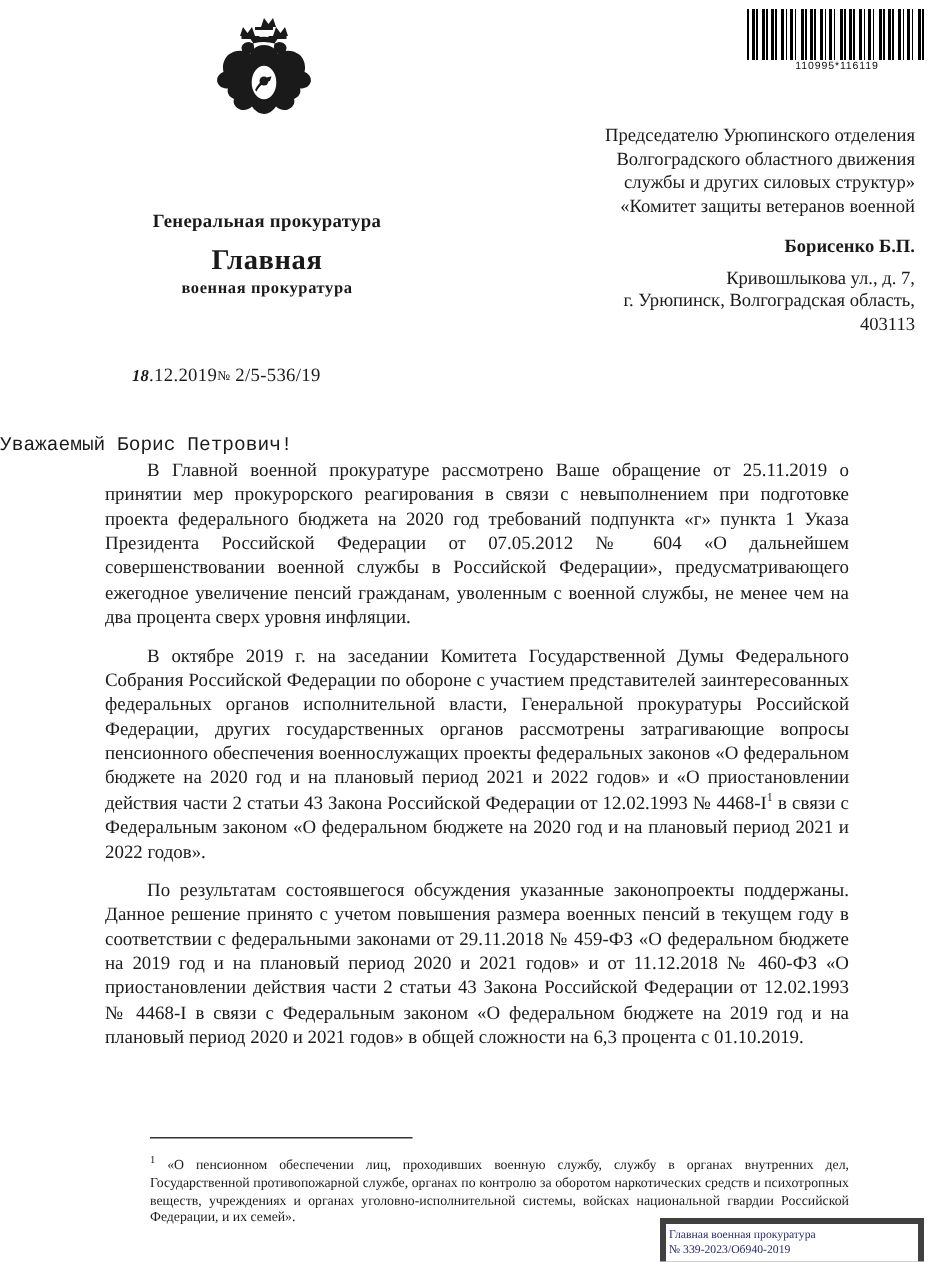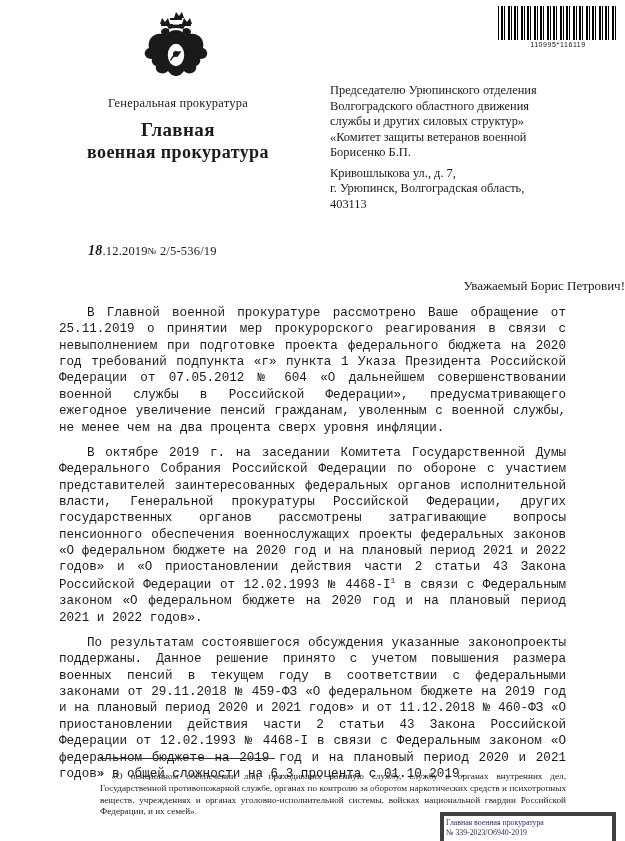--- a/index.html
+++ b/index.html
@@ -62,35 +62,36 @@
   .letterhead {
     position: absolute;
     top: 96px;
     left: 58px;
     width: 240px;
     text-align: center;
     line-height: 1.22;
   }
   .lh-org {
     font-family: "Liberation Serif", serif;
-    font-weight: normal;
+    font-weight: bold;
     font-size: 12.5px;
     letter-spacing: 0.2px;
+    margin-top: 44px;
   }
   .lh-main {
     font-family: "Liberation Serif", serif;
     font-weight: bold;
     font-size: 19px;
     margin-top: 7px;
     letter-spacing: 0.4px;
   }
   .lh-main2 {
     font-family: "Liberation Serif", serif;
     font-weight: bold;
-    font-size: 18px;
+    font-size: 11px;
     letter-spacing: 0.4px;
     margin-top: 1px;
   }
   .lh-addr {
     font-size: 8.5px;
     margin-top: 8px;
     line-height: 1.35;
     color: #222;
   }
 
@@ -98,71 +99,73 @@
   .outgoing {
     position: absolute;
     top: 243px;
     left: 88px;
     font-size: 12.5px;
     letter-spacing: 0.2px;
   }
   .outgoing .handwritten {
     font-family: "Liberation Serif", serif;
     font-style: italic;
-    font-size: 14px;
+    font-size: 11px;
     font-weight: bold;
   }
   .outgoing .small {
     font-size: 9px;
     vertical-align: 1px;
   }
 
   
   .addressee {
     position: absolute;
     top: 83px;
     left: 330px;
     width: 280px;
     font-size: 12.4px;
     line-height: 1.25;
+    text-align: right;
   }
   .addressee .person {
-    font-weight: normal;
+    margin-top: 12px;
+    font-weight: bold;
   }
   .addressee .addr {
     margin-top: 5px;
     line-height: 1.25;
   }
 
   
   .salutation {
     position: absolute;
-    top: 278px;
+    top: 289px;
     left: 0;
     width: 625px;
-    text-align: right;
+    text-align: left;
     font-size: 13px;
+    font-family: Liberation Mono, monospace;
   }
 
   
   .body-text {
     position: absolute;
     top: 305px;
     left: 58px;
     width: 508px;
     font-size: 12.6px;
     line-height: 1.3;
     text-align: justify;
   }
   .body-text p {
-    margin: 0 0 9px 1px;
+    margin: 0 0 9px 12px;
     text-indent: 28px;
     text-align: justify;
     text-justify: inter-word;
-    font-family: Liberation Mono, monospace;
   }
   .body-text p:last-child { margin-bottom: 0; }
   sup.fn {
     font-size: 8px;
     vertical-align: super;
   }
 
   
   .footnote-rule {
     position: absolute;

